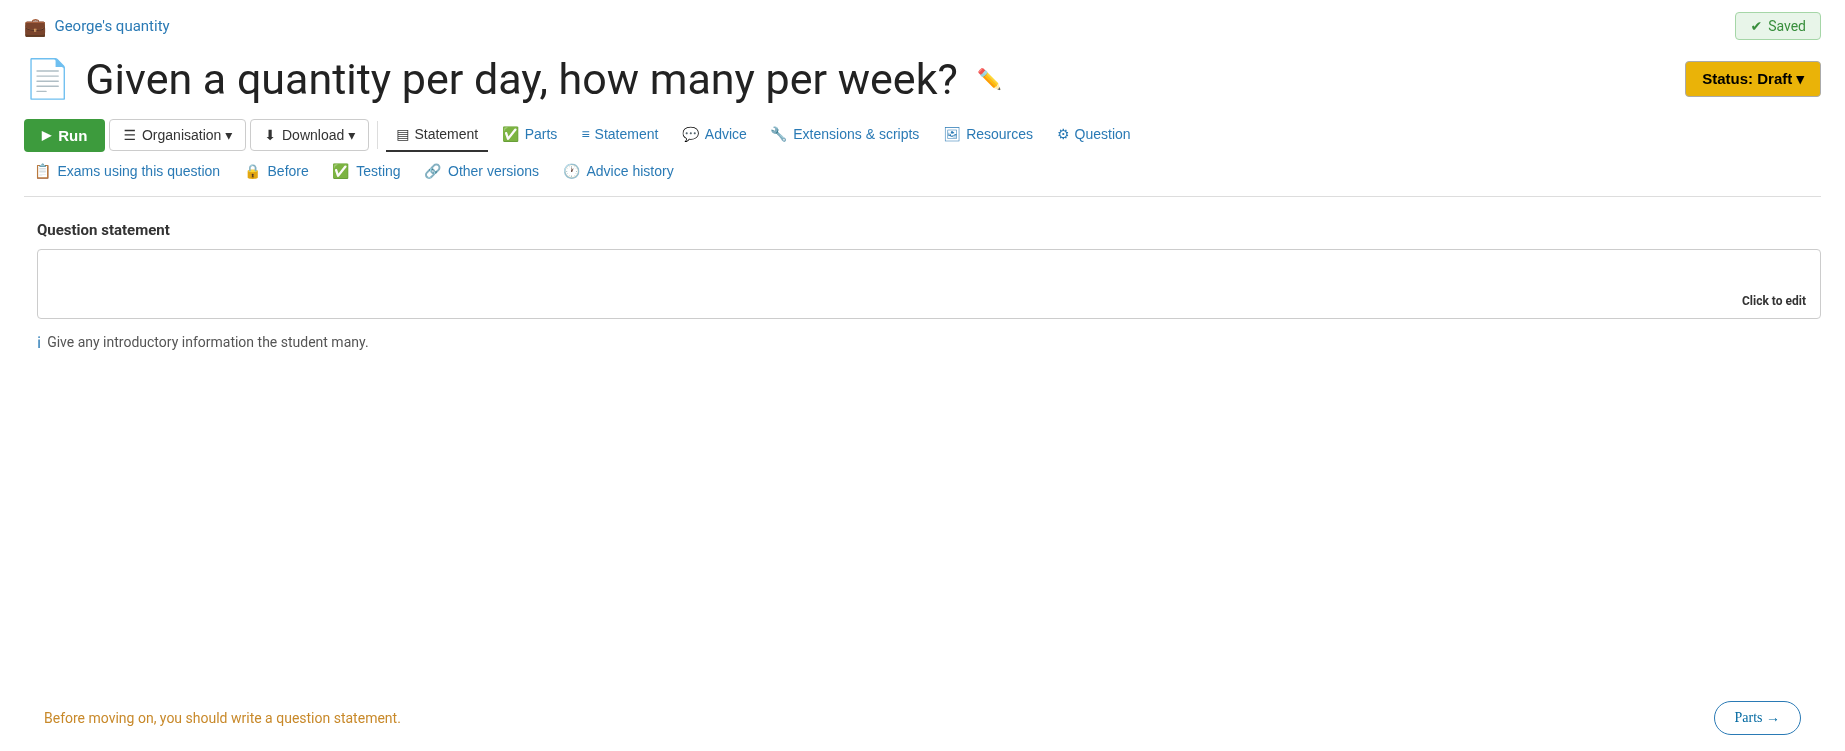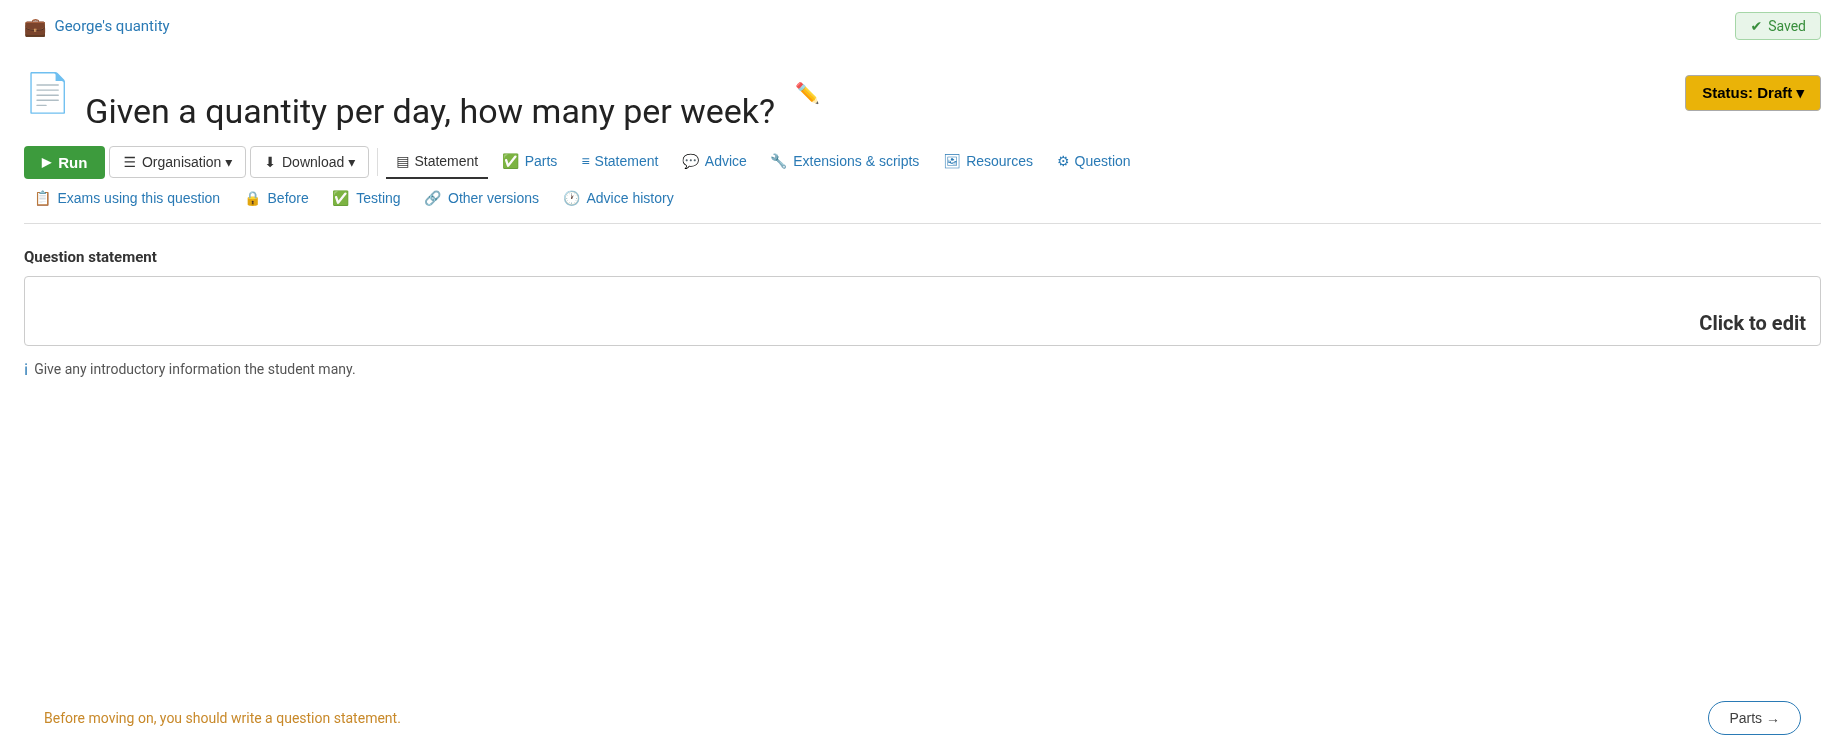--- a/index.html
+++ b/index.html
@@ -50,24 +50,23 @@
     .title-left {
       display: flex;
       align-items: center;
       gap: 14px;
     }
     .doc-icon {
       font-size: 38px;
       color: #333;
     }
     .page-title {
-      font-size: 34px;
+      font-size: 43px;
       font-weight: 400;
       color: #222;
-      margin-top: 37px;
     }
     .edit-icon {
       color: #2a7ab5;
       font-size: 20px;
       cursor: pointer;
       margin-left: 6px;
     }
     .status-btn {
       border: 1px solid #aaa;
       background: #eab308;
@@ -164,40 +163,41 @@
     
     .divider {
       border: none;
       border-top: 1px solid #ddd;
       margin: 10px 24px 0 24px;
     }
 
     
     .main-content {
       padding: 24px 24px 0 24px;
+      margin-left: 13px;
     }
     .section-label {
       font-weight: bold;
       font-size: 15px;
       margin-bottom: 10px;
     }
     .editor-box {
       border: 1px solid #ccc;
       border-radius: 4px;
       min-height: 70px;
       padding: 10px;
       position: relative;
       cursor: pointer;
     }
     .click-to-edit {
       position: absolute;
       bottom: 10px;
       right: 14px;
       font-weight: bold;
-      font-size: 20px;
+      font-size: 12px;
       color: #333;
       text-align: right;
     }
     .hint-text {
       margin-top: 12px;
       font-size: 14px;
       color: #555;
       display: flex;
       align-items: center;
       gap: 6px;
@@ -219,25 +219,26 @@
       align-items: center;
       background: #fff;
     }
     .warning-text {
       color: #c8892a;
       font-size: 14px;
     }
     .parts-btn {
       border: 1px solid #2a7ab5;
       background: #fff;
-      color: #404040;
+      color: #0369a1;
       border-radius: 20px;
       padding: 8px 20px;
       font-size: 14px;
       cursor: pointer;
+      font-family: Liberation Serif, serif;
     }
   </style>
 </head>
 <body>
 
 <div class="top-bar">
   <a class="workspace-link">
     <span class="briefcase-icon">💼</span>
     <span>George's quantity</span>
   </a>

